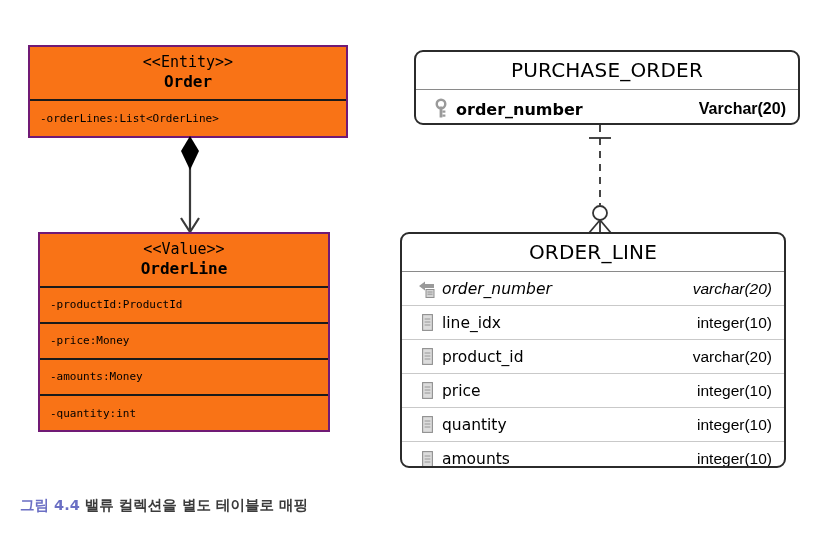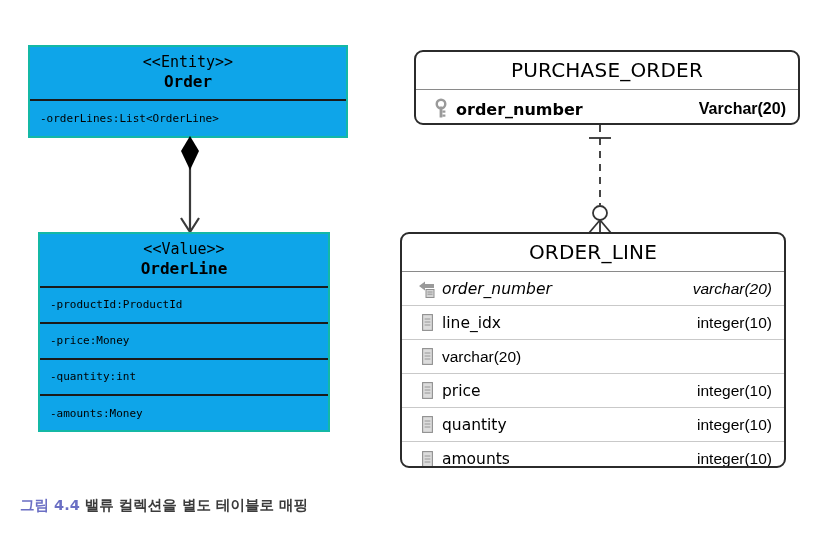--- a/index.html
+++ b/index.html
@@ -14,22 +14,22 @@
     overflow: hidden;
     font-family: "DejaVu Sans", sans-serif;
     color: #000000;
   }
 
   
   .abs { position: absolute; box-sizing: border-box; }
 
   
   .uml-box {
-    background: #0ea5e9;
-    border: 2px solid #14b8a6;
+    background: #f97316;
+    border: 2px solid #701a75;
     box-sizing: border-box;
   }
   .uml-header {
     text-align: center;
     font-family: "DejaVu Sans Mono", monospace;
     line-height: 1.25;
     padding: 6px 4px 7px 4px;
     border-bottom: 2px solid #1a1a1a;
   }
   .uml-stereotype {
@@ -141,24 +141,24 @@
     <span class="uml-stereotype">&lt;&lt;Value&gt;&gt;</span>
     <span class="uml-name">OrderLine</span>
   </div>
   <div class="uml-attr" style="height:36px;">
     <span>-productId:ProductId</span>
   </div>
   <div class="uml-attr" style="height:36px;">
     <span>-price:Money</span>
   </div>
   <div class="uml-attr" style="height:36px;">
+    <span>-amounts:Money</span>
+  </div>
+  <div class="uml-attr" style="height:36px;">
     <span>-quantity:int</span>
-  </div>
-  <div class="uml-attr" style="height:36px;">
-    <span>-amounts:Money</span>
   </div>
 </div>
 
 <div class="abs er-table" style="left:414px; top:50px; width:386px; height:75px;">
   <div class="er-title">PURCHASE_ORDER</div>
   <div class="er-row pk-row" style="height:38px;">
     <span class="icon-cell">
       <svg width="14" height="20" viewBox="0 0 14 20">
         <circle cx="7" cy="5" r="4.3" fill="none" stroke="#9a9a9a" stroke-width="2.4"></circle>
         <rect x="5.6" y="7.5" width="2.8" height="11" fill="#9a9a9a"></rect>
@@ -215,20 +215,21 @@
 
   <div class="er-row">
     <span class="icon-cell">
       <svg width="11" height="17" viewBox="0 0 11 17">
         <rect x="0.6" y="0.6" width="9.8" height="15.8" fill="#dcdcdc" stroke="#8f8f8f" stroke-width="1.1"></rect>
         <line x1="2.6" y1="5" x2="8.4" y2="5" stroke="#8f8f8f" stroke-width="0.9"></line>
         <line x1="2.6" y1="8" x2="8.4" y2="8" stroke="#8f8f8f" stroke-width="0.9"></line>
         <line x1="2.6" y1="11" x2="8.4" y2="11" stroke="#8f8f8f" stroke-width="0.9"></line>
       </svg>
     </span>
+    <span class="col-name">product_id</span>
     <span class="col-type">varchar(20)</span>
   </div>
 
   <div class="er-row">
     <span class="icon-cell">
       <svg width="11" height="17" viewBox="0 0 11 17">
         <rect x="0.6" y="0.6" width="9.8" height="15.8" fill="#dcdcdc" stroke="#8f8f8f" stroke-width="1.1"></rect>
         <line x1="2.6" y1="5" x2="8.4" y2="5" stroke="#8f8f8f" stroke-width="0.9"></line>
         <line x1="2.6" y1="8" x2="8.4" y2="8" stroke="#8f8f8f" stroke-width="0.9"></line>
         <line x1="2.6" y1="11" x2="8.4" y2="11" stroke="#8f8f8f" stroke-width="0.9"></line>

